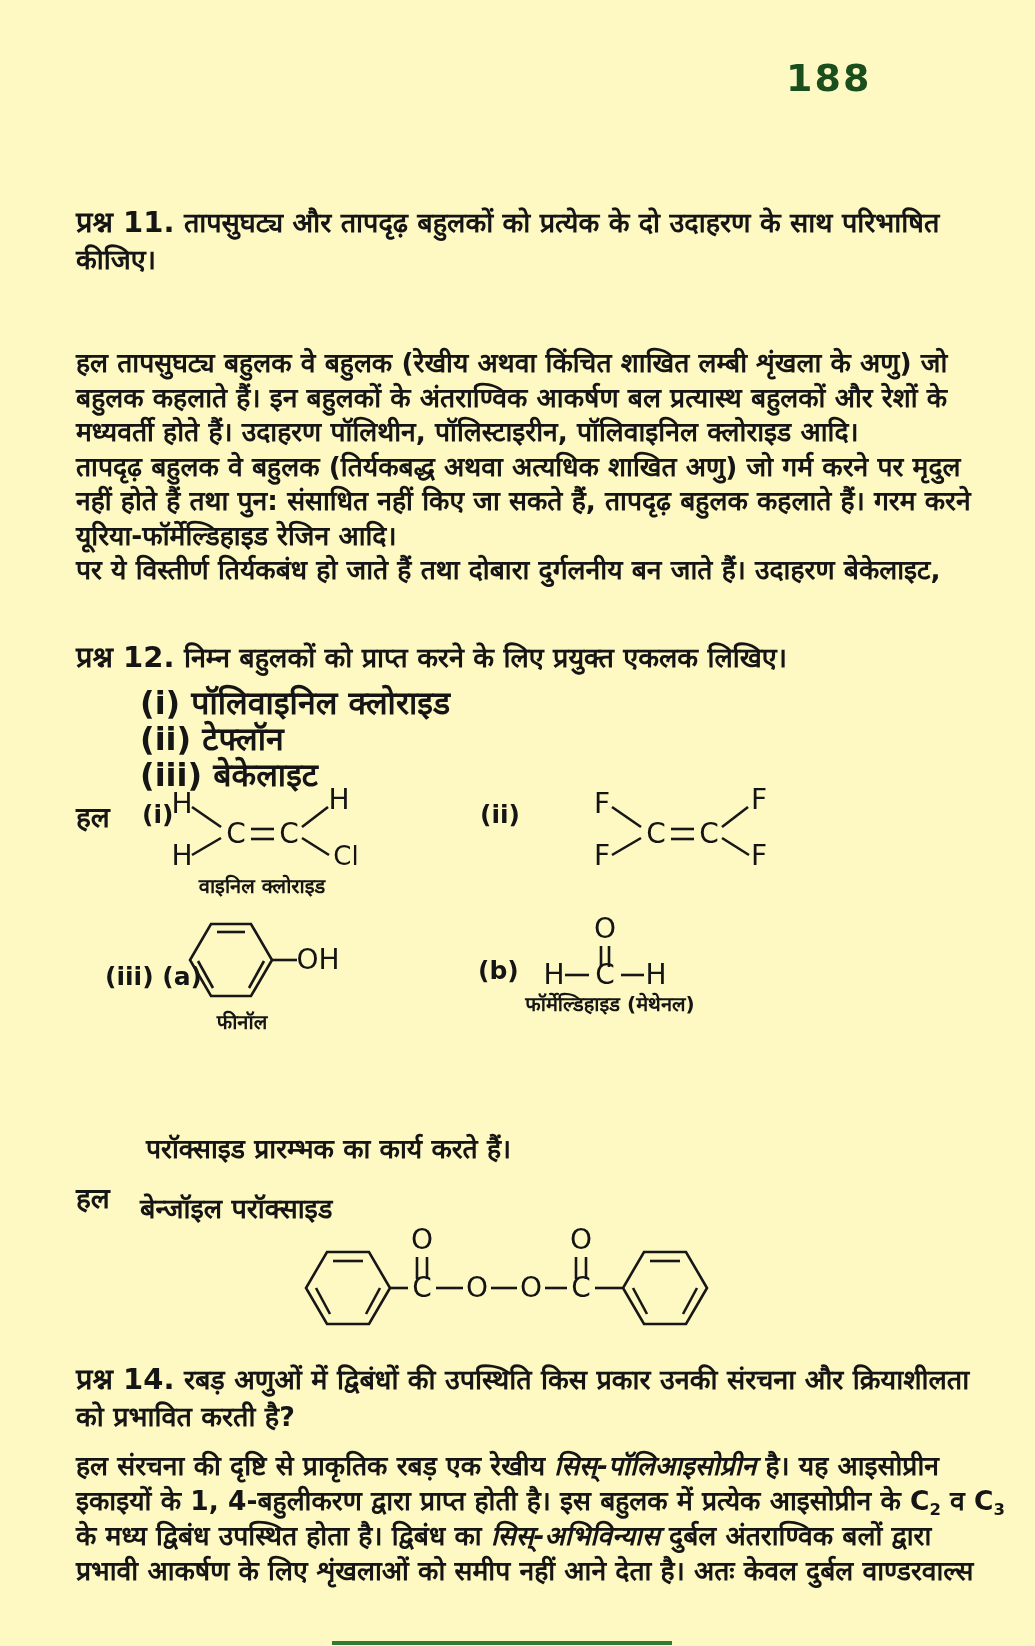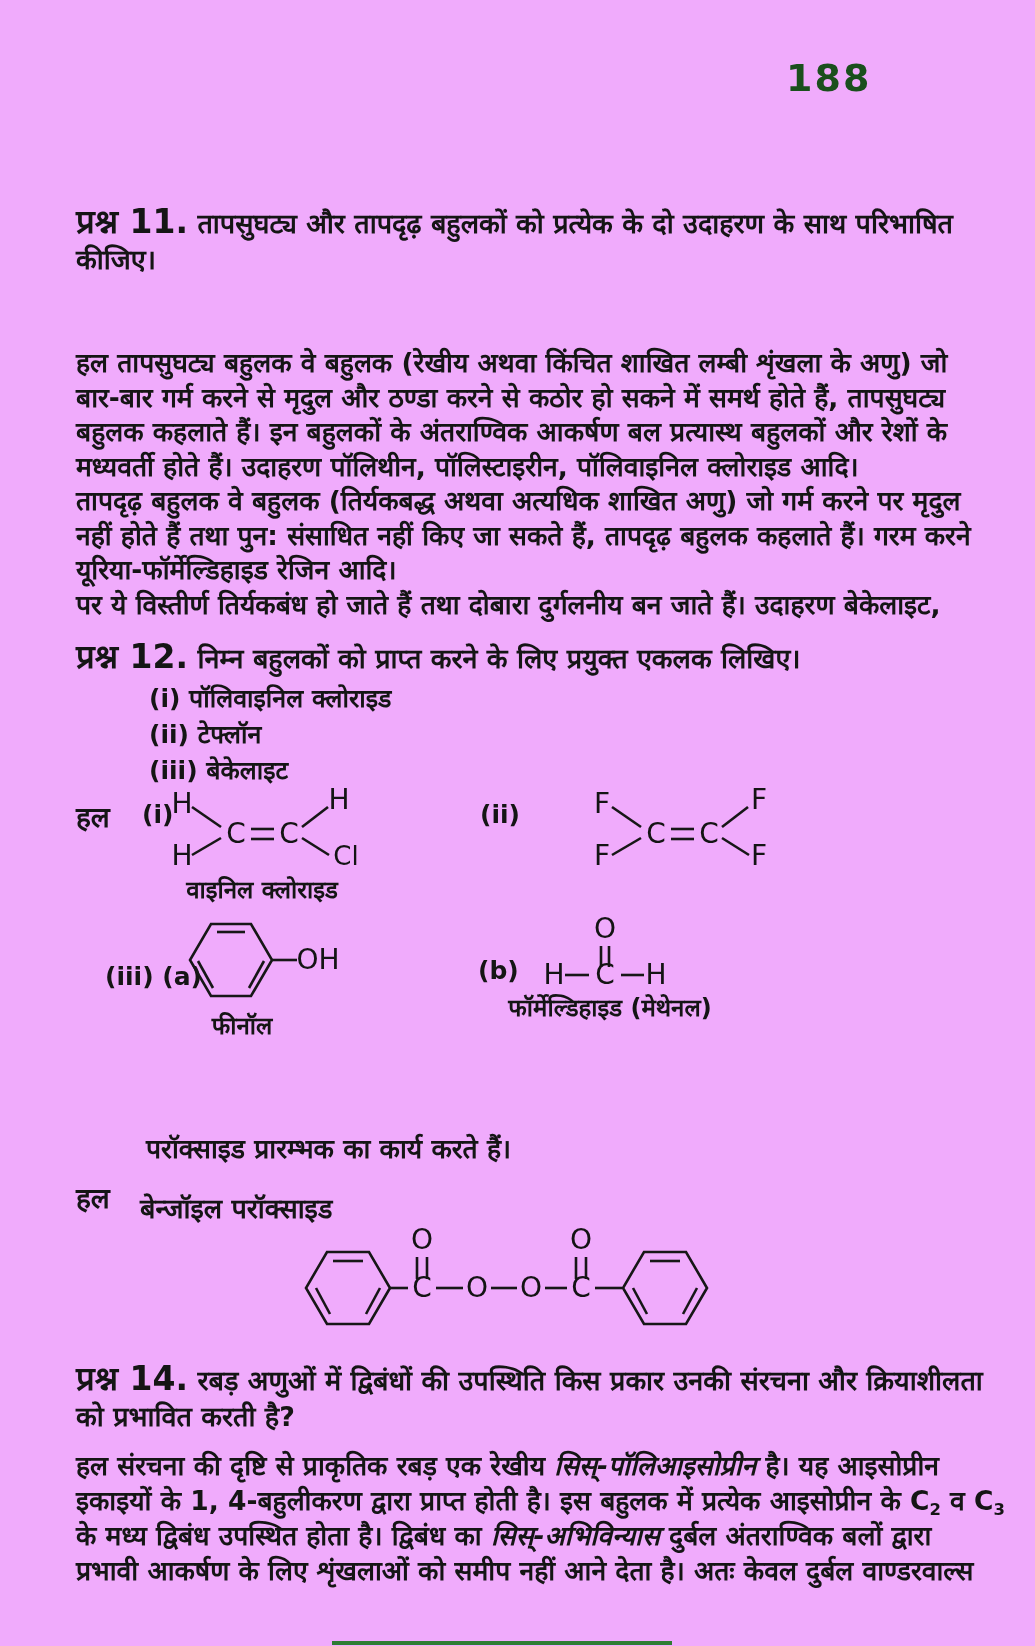--- a/index.html
+++ b/index.html
@@ -1,59 +1,58 @@
 <!DOCTYPE html>
 <html><head>
 <meta charset="utf-8">
 <style>
   html,body{margin:0;padding:0;background:#ffffff;}
   .page{
-    position:relative;width:1035px;height:1646px;background:#f0abfc;overflow:hidden;
+    position:relative;width:1035px;height:1646px;background:#fef9c3;overflow:hidden;
     font-family:"DejaVu Sans","Liberation Sans",sans-serif;color:#151515;
   }
   .page-number{
     position:absolute;left:786px;top:56px;font-size:38px;font-weight:900;
     letter-spacing:2px;
   }
   .block{position:absolute;left:76px;}
   .tline{white-space:nowrap;}
   .q .tline{height:38px;line-height:38px;font-size:27px;font-weight:700;}
-  .q .seg-b{font-size:33px;}
+  .q .seg-b{font-size:29px;}
   .body .tline{height:34.5px;line-height:34.5px;font-size:26.5px;font-weight:600;}
   .body14 .tline{height:35px;line-height:35px;font-size:26.5px;font-weight:600;}
   .seg-b{font-weight:900;}
   .seg-i{font-style:italic;}
   .seg-s{font-size:0.62em;vertical-align:-0.28em;}
-  .item{position:absolute;left:140px;font-size:25px;font-weight:800;white-space:nowrap;margin-left:9px;}
+  .item{position:absolute;left:140px;font-size:32px;font-weight:800;white-space:nowrap;}
   .note{position:absolute;left:146px;font-size:26.5px;font-weight:700;white-space:nowrap;}
   .hal{position:absolute;font-size:28px;font-weight:900;}
   .plabel{position:absolute;font-size:25px;font-weight:600;}
   .solname{position:absolute;font-size:27px;font-weight:800;white-space:nowrap;margin-top:8px;}
-  .caption{position:absolute;text-align:center;font-size:24px;font-weight:800;white-space:nowrap;}
+  .caption{position:absolute;text-align:center;font-size:20px;font-weight:800;white-space:nowrap;}
   .struct{position:absolute;}
   .struct text{font-family:"DejaVu Sans","Liberation Sans",sans-serif;font-size:28px;font-weight:500;fill:#141414;}
   .struct .small{font-size:26px;}
   .struct line, .struct polygon{stroke:#171717;stroke-width:2.6;fill:none;}
   .edge-mark{position:absolute;left:332px;top:1641px;width:340px;height:4px;background:#2f7c33;}
 </style>
 </head>
 <body>
 
 <div class="page">
 
   <div class="page-number" style="color:#1a4f1d">188</div>
 
   <div class="block q" style="top:203px">
       <div class="tline"><span class="seg-b">प्रश्न 11.</span><span>  तापसुघट्य और तापदृढ़ बहुलकों को प्रत्येक के दो उदाहरण के साथ परिभाषित</span></div>
       <div class="tline"><span>कीजिए।</span></div>
     </div>
 
   <div class="block body" style="top:346px">
       <div class="tline"><span class="seg-b">हल </span><span class="seg-b">तापसुघट्य बहुलक </span><span> वे बहुलक (रेखीय अथवा किंचित शाखित लम्बी शृंखला के अणु) जो</span></div>
-      <div class="tline"><span>बार-बार गर्म करने से मृदुल और ठण्डा करने से कठोर हो सकने में समर्थ होते हैं, तापसुघट्य</span></div>
       <div class="tline"><span>बहुलक कहलाते हैं। इन बहुलकों के अंतराण्विक आकर्षण बल प्रत्यास्थ बहुलकों और रेशों के</span></div>
       <div class="tline"><span>मध्यवर्ती होते हैं। </span><span class="seg-b">उदाहरण</span><span> पॉलिथीन, पॉलिस्टाइरीन, पॉलिवाइनिल क्लोराइड आदि।</span></div>
       <div class="tline"><span class="seg-b">तापदृढ़ बहुलक </span><span> वे बहुलक (तिर्यकबद्ध अथवा अत्यधिक शाखित अणु) जो गर्म करने पर मृदुल</span></div>
       <div class="tline"><span>नहीं होते हैं तथा पुन: संसाधित नहीं किए जा सकते हैं, तापदृढ़ बहुलक कहलाते हैं। गरम करने</span></div>
       <div class="tline"><span>यूरिया-फॉर्मेल्डिहाइड रेजिन आदि।</span></div>
       <div class="tline"><span>पर ये विस्तीर्ण तिर्यकबंध हो जाते हैं तथा दोबारा दुर्गलनीय बन जाते हैं। </span><span class="seg-b">उदाहरण</span><span> बेकेलाइट,</span></div>
     </div>
 
   <div class="block q" style="top:638px">
       <div class="tline"><span class="seg-b">प्रश्न 12.</span><span>  निम्न बहुलकों को प्राप्त करने के लिए प्रयुक्त एकलक लिखिए।</span></div>

